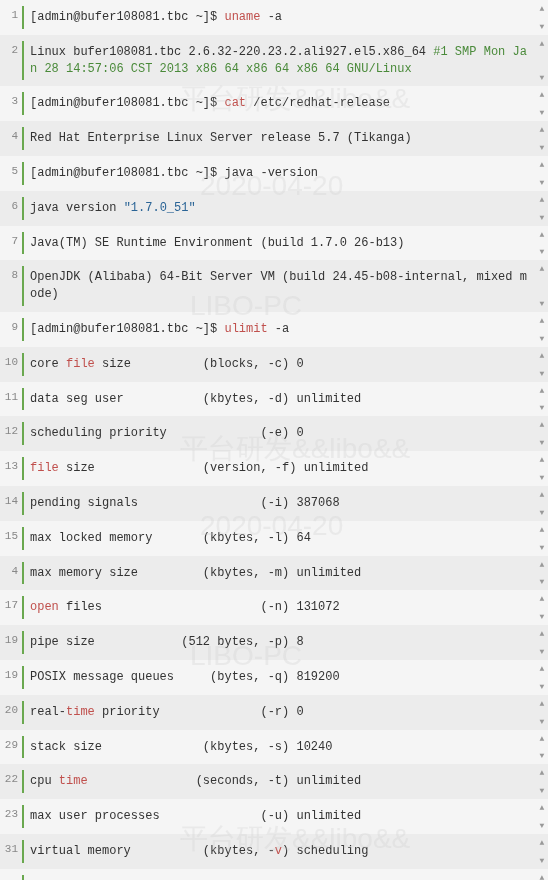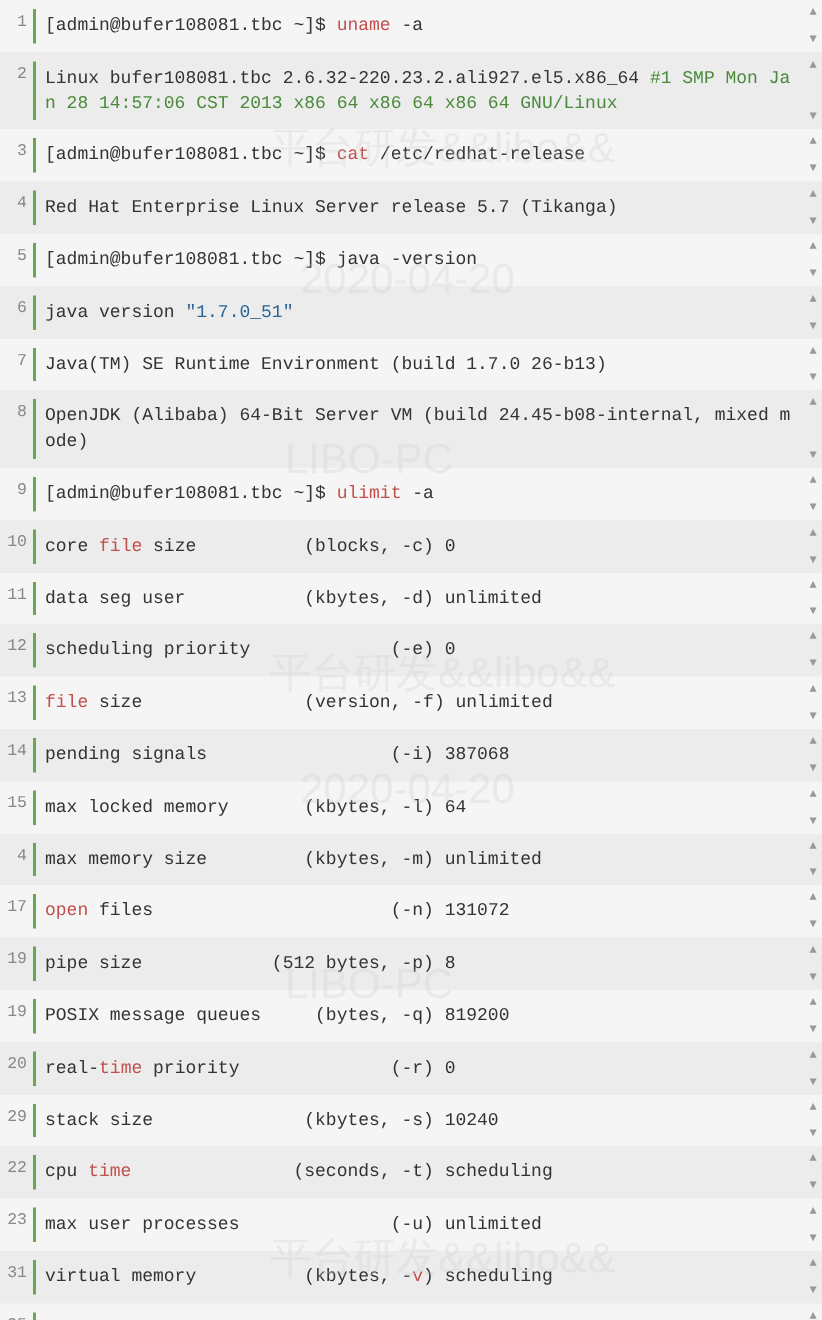--- a/index.html
+++ b/index.html
@@ -262,21 +262,21 @@
       <div class="vbar"></div>
       <div class="content"><span>stack size              (kbytes, -s) 10240</span></div>
       <div class="arrows">
         <span>▲</span>
         <span>▼</span>
       </div>
     </div>
     <div class="line">
       <div class="gutter">22</div>
       <div class="vbar"></div>
-      <div class="content"><span>cpu </span><span class="kw-red">time</span><span>               (seconds, -t) scheduling</span></div>
+      <div class="content"><span>cpu </span><span class="kw-red">time</span><span>               (seconds, -t) unlimited</span></div>
       <div class="arrows">
         <span>▲</span>
         <span>▼</span>
       </div>
     </div>
     <div class="line">
       <div class="gutter">23</div>
       <div class="vbar"></div>
       <div class="content"><span>max user processes              (-u) unlimited</span></div>
       <div class="arrows">

